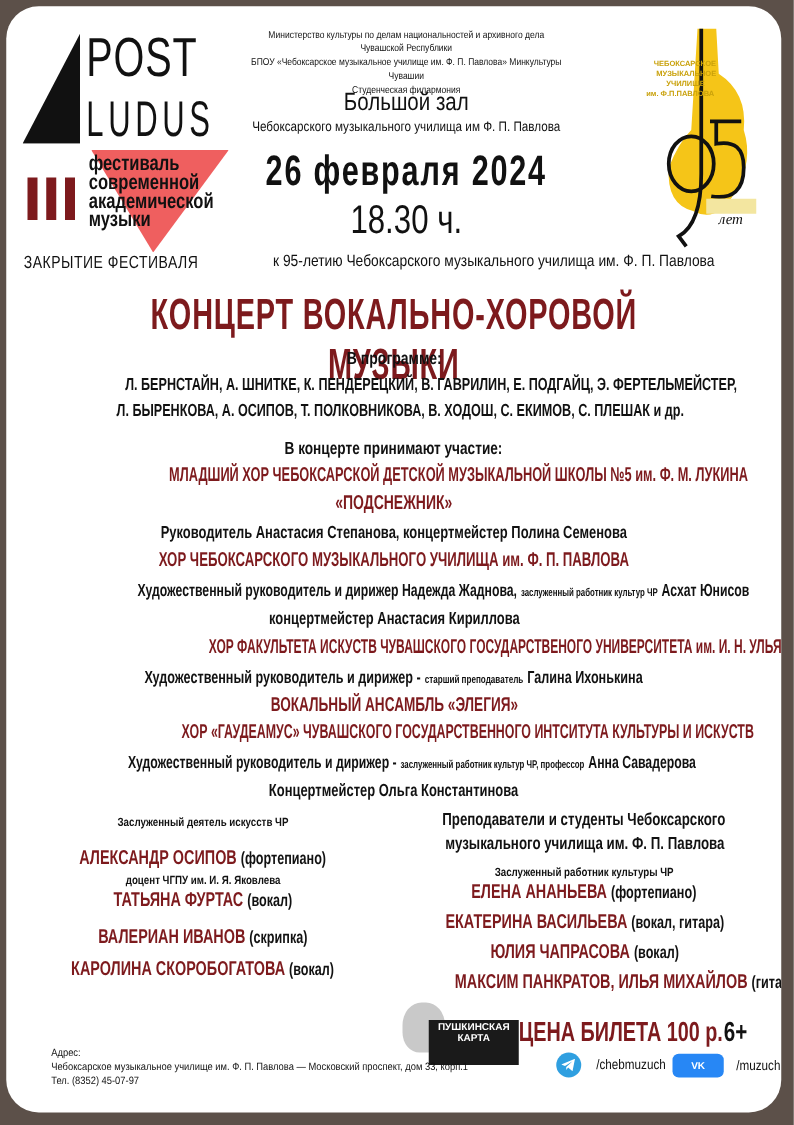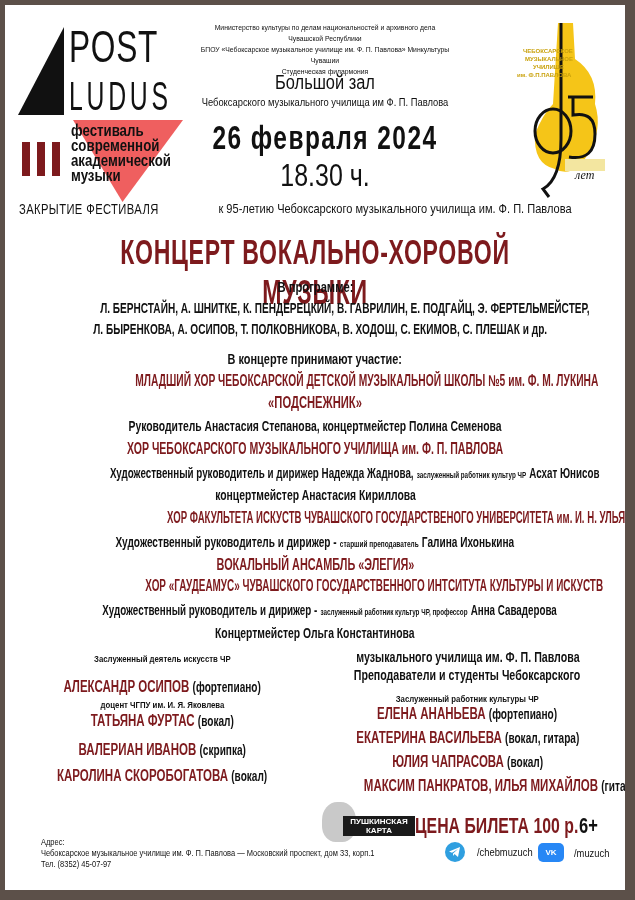--- a/index.html
+++ b/index.html
@@ -5,21 +5,21 @@
   * { box-sizing: border-box; margin: 0; padding: 0; }
   html, body { width: 635px; height: 900px; overflow: hidden; }
   body {
     background: #5c5049;
     font-family: "Liberation Sans", "DejaVu Sans", sans-serif;
     color: #111;
     position: relative;
   }
   .page {
     position: absolute; left: 5px; top: 5px; width: 620px; height: 885px;
-    background: #ffffff; overflow: hidden;
+    background: #ffffff; overflow: hidden; border-radius: 26px;
   }
   .abs { position: absolute; }
   .center { text-align: center; }
   .red { color: #7d1a1d; }
   .bold { font-weight: bold; }
   .logo-tri-fill { position: absolute; left: 13px; top: 22px; width: 46px; height: 88px;
     background: #111; clip-path: polygon(100% 0, 100% 100%, 0 100%); }
   .logo-post { left: 64px; top: 22px; font-size: 44px; line-height: 40px; letter-spacing: 1px; transform: scaleX(0.72); transform-origin: left top; }
   .logo-ludus { left: 64px; top: 72px; font-size: 40px; line-height: 38px; letter-spacing: 6px; transform: scaleX(0.62); transform-origin: left top; }
   .logo-redtri { position: absolute; left: 68px; top: 115px; width: 110px; height: 82px; background: #ef5f5f;
@@ -47,25 +47,25 @@
   .s8 { font-size: 9px; font-weight: bold; }
 
   .col-left { position: absolute; left: 0; width: 315px; }
   .col-right { position: absolute; left: 305px; width: 315px; }
 
   .price { left: 410px; top: 808px; font-size: 22px; font-weight: bold; transform: scaleX(0.72); transform-origin: left top; white-space: nowrap; }
   .age { left: 574px; top: 808px; font-size: 22px; font-weight: bold; transform: scaleX(0.75); transform-origin: left top; }
 
   .pushkin { position: absolute; left: 312px; top: 797px; width: 100px; height: 42px; }
   .pk-head { position: absolute; left: 5px; top: 0; width: 34px; height: 40px; border-radius: 45% 45% 40% 40%; background: #c9c9c9; }
-  .pk-band { position: absolute; left: 26px; top: 14px; width: 72px; height: 20px; background: #1a1a1a; color: #fff; font-size: 8px; line-height: 9px; text-align: center; font-weight: bold; padding-top: 1px; }
+  .pk-band { position: absolute; left: 26px; top: 14px; width: 72px; height: 36px; background: #1a1a1a; color: #fff; font-size: 8px; line-height: 9px; text-align: center; font-weight: bold; padding-top: 1px; }
 
   .social { position: absolute; display: flex; align-items: center; gap: 12px; font-size: 11px; }
   .tg-icon { width: 20px; height: 20px; border-radius: 50%; background: #2f9fe0; display: flex; align-items: center; justify-content: center; }
-  .vk-icon { width: 26px; height: 19px; border-radius: 5px; background: #2787f5; color: #fff; font-size: 8px; font-weight: bold; display: flex; align-items: center; justify-content: center; }
+  .vk-icon { width: 41px; height: 19px; border-radius: 5px; background: #2787f5; color: #fff; font-size: 8px; font-weight: bold; display: flex; align-items: center; justify-content: center; }
 
   .address { left: 36px; top: 832px; font-size: 8.5px; line-height: 11px; transform: scaleX(0.88); transform-origin: left top; white-space: nowrap; }
 </style>
 </head>
 <body>
 
 <div class="page">
 
   <div class="logo-tri-fill"></div>
   <div class="logo-redtri"></div>
@@ -133,22 +133,22 @@
   <div class="col-left" style="top:648px;">
     <div class="center bold" style="font-size:9.5px;"><span style="display:inline-block;transform:scaleX(0.82)">Заслуженный деятель искусств ЧР</span></div>
     <div class="center bold" style="margin-top:14px;white-space:nowrap;text-align:center;"><span style="display:inline-block;transform:scaleX(0.72)"><span class="red s15">АЛЕКСАНДР ОСИПОВ</span> <span class="s13">(фортепиано)</span></span></div>
     <div class="center bold" style="font-size:9.5px;margin-top:3px;"><span style="display:inline-block;transform:scaleX(0.82)">доцент ЧГПУ им. И. Я. Яковлева</span></div>
     <div class="center bold" style="margin-top:2px;white-space:nowrap;"><span style="display:inline-block;transform:scaleX(0.72)"><span class="red s15">ТАТЬЯНА ФУРТАС</span> <span class="s13">(вокал)</span></span></div>
     <div class="center bold" style="margin-top:11px;white-space:nowrap;"><span style="display:inline-block;transform:scaleX(0.72)"><span class="red s15">ВАЛЕРИАН ИВАНОВ</span> <span class="s13">(скрипка)</span></span></div>
     <div class="center bold" style="margin-top:8px;white-space:nowrap;"><span style="display:inline-block;transform:scaleX(0.72)"><span class="red s15">КАРОЛИНА СКОРОБОГАТОВА</span> <span class="s13">(вокал)</span></span></div>
   </div>
 
   <div class="col-right" style="top:642px;">
+    <div class="center bold" style="white-space:nowrap;"><span class="s13" style="display:inline-block;transform:scaleX(0.76)">Преподаватели и студенты Чебоксарского</span></div>
     <div class="center bold" style="white-space:nowrap;margin-top:1px;"><span class="s13" style="display:inline-block;transform:scaleX(0.76)">музыкального училища им. Ф. П. Павлова</span></div>
-    <div class="center bold" style="white-space:nowrap;"><span class="s13" style="display:inline-block;transform:scaleX(0.76)">Преподаватели и студенты Чебоксарского</span></div>
     <div class="center bold" style="font-size:9.5px;margin-top:9px;"><span style="display:inline-block;transform:scaleX(0.82)">Заслуженный работник культуры ЧР</span></div>
     <div class="center bold" style="margin-top:1px;white-space:nowrap;"><span style="display:inline-block;transform:scaleX(0.72)"><span class="red s15">ЕЛЕНА АНАНЬЕВА</span> <span class="s13">(фортепиано)</span></span></div>
     <div class="center bold" style="margin-top:6px;white-space:nowrap;"><span style="display:inline-block;transform:scaleX(0.72)"><span class="red s15">ЕКАТЕРИНА ВАСИЛЬЕВА</span> <span class="s13">(вокал, гитара)</span></span></div>
     <div class="center bold" style="margin-top:6px;white-space:nowrap;"><span style="display:inline-block;transform:scaleX(0.72)"><span class="red s15">ЮЛИЯ ЧАПРАСОВА</span> <span class="s13">(вокал)</span></span></div>
     <div class="center bold" style="margin-top:6px;white-space:nowrap;"><span style="display:inline-block;transform:scaleX(0.72)"><span class="red s15">МАКСИМ ПАНКРАТОВ, ИЛЬЯ МИХАЙЛОВ</span> <span class="s13">(гитара)</span></span></div>
   </div>
 
   <div class="pushkin">
     <div class="pk-head"></div>
     <div class="pk-band">

